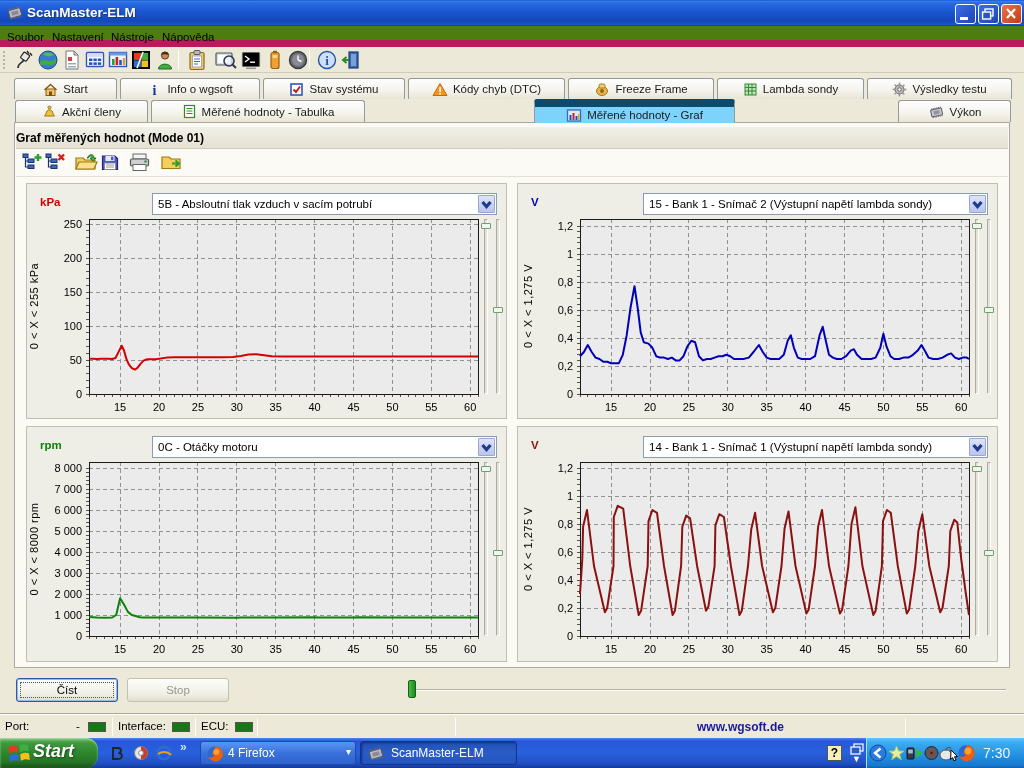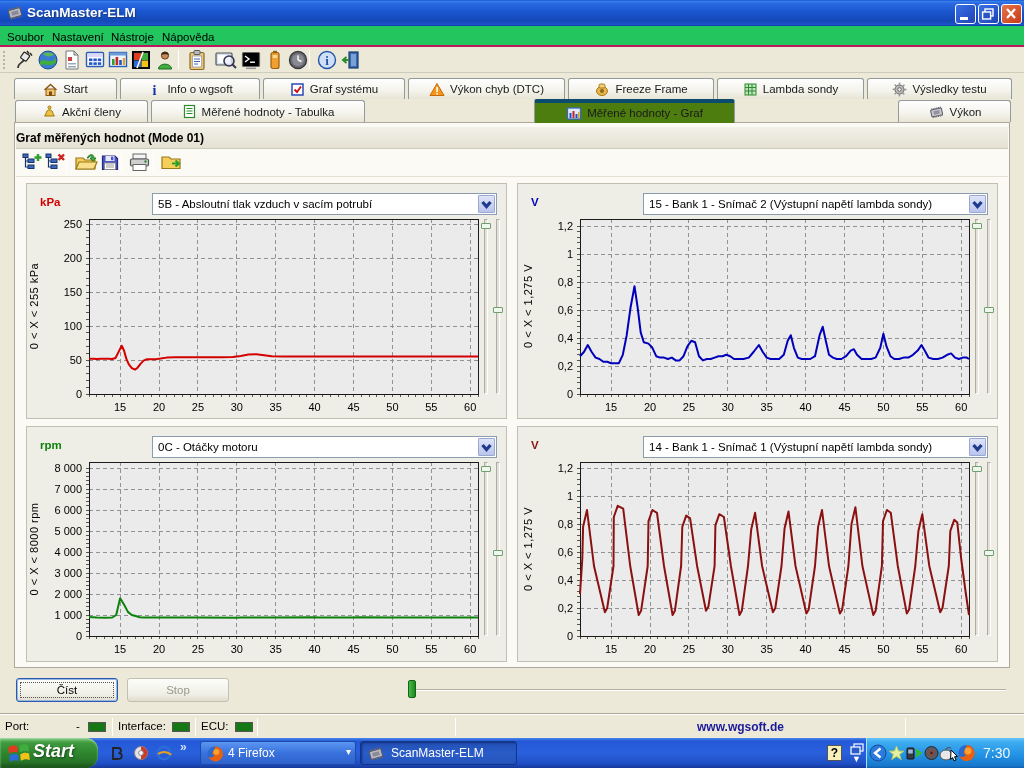--- a/index.html
+++ b/index.html
@@ -1,26 +1,26 @@
 <!DOCTYPE html>
 <html><head><meta charset="utf-8"><style>
 *{margin:0;padding:0;box-sizing:border-box}
 body{width:1024px;height:768px;overflow:hidden;font-family:"Liberation Sans",sans-serif}
 #s{position:relative;width:1024px;height:768px;background:#ece9d8}
 .abs{position:absolute}
 #title{left:0;top:0;width:1024px;height:26px;background:linear-gradient(180deg,#0b52d8 0%,#3a80e8 5%,#2a6ae2 12%,#1a56d0 45%,#1448b8 80%,#1c53c8 95%,#0a3aa0 100%)}
 #title .txt{position:absolute;left:27px;top:5px;color:#fff;font-size:13.5px;font-weight:bold;text-shadow:1px 1px 1px #1a3a7a}
 .tbtn{position:absolute;top:4px;width:21px;height:20px;border:1px solid #fff;border-radius:3px;font-size:11px}
-#menubar{left:0;top:26px;width:1024px;height:21px;background:#22c55e;border-bottom:2px solid #be185d}
+#menubar{left:0;top:26px;width:1024px;height:21px;background:#4d7c0f;border-bottom:7px solid #be185d}
 #menubar span{position:absolute;top:5px;font-size:11.5px;color:#000}
 #toolbar{left:0;top:47px;width:1024px;height:26px;background:#ece9d8;border-bottom:1px solid #d0ccbc}
 .tsep{position:absolute;top:3px;width:1px;height:19px;background:#c6c2b2;border-right:1px solid #fff}
 .tab{position:absolute;background:linear-gradient(180deg,#fefefe 0%,#f4f3ec 60%,#e8e5d4 100%);border:1px solid #919b9c;border-bottom:none;border-radius:3px 3px 0 0;display:flex;align-items:center;justify-content:center;font-size:11.5px;color:#1a1a1a}
 .tab svg{margin-right:5px}
-.tab.active{background:#4d7c0f;border-top:4px solid #0c4a6e;z-index:5}
+.tab.active{background:#7dd3fc;border-top:8px solid #0c4a6e;z-index:5}
 #panel{left:14px;top:122px;width:996px;height:546px;background:#fbfaf5;border:1px solid #aca8a0}
 #phead{position:absolute;left:1px;top:4px;width:992px;height:22px;background:linear-gradient(180deg,#f2f1e8,#e4e1d2);border-bottom:1px solid #d0ccbc;text-align:left;font-size:12px;font-weight:bold;padding-top:4px}
 #ptools{position:absolute;left:1px;top:26px;width:992px;height:28px;background:#fbfaf5;border-bottom:1px solid #e4e1d4}
 .quad{position:absolute;background:#efeee6;border:1px solid #c2beb2}
 .unit{position:absolute;font-size:11.5px;font-weight:bold}
 .combo{position:absolute;height:22px;background:#fff;border:1px solid #8a9db0;font-size:11.5px;color:#000}
 .combo .ct{position:absolute;left:5px;top:4px;white-space:nowrap}
 .combo .ca{position:absolute;right:1px;top:1px;width:17px;height:18px;background:linear-gradient(180deg,#dfe4f8,#b9c4ee);border:1px solid #9aa8d0;border-radius:1px}
 .rot{position:absolute;font-size:11px;letter-spacing:0.5px;color:#000;white-space:nowrap;transform:rotate(-90deg);transform-origin:center}
 .vtrack{position:absolute;width:4px;border:1px solid #b0aca0;border-right-color:#fff;border-bottom-color:#fff;background:#e4e2d8}
@@ -202,29 +202,29 @@
       <svg width="15" height="15">
         <text x="7.5" y="12.5" font-family="Liberation Serif" font-size="14" font-weight="bold" fill="#1133aa" text-anchor="middle">i</text>
       </svg>
       <span>Info o wgsoft</span>
     </div>
     <div class="tab" style="left:263px;top:78px;width:142px;height:21px">
       <svg width="15" height="15">
         <rect x="2" y="2" width="11" height="11" fill="#fff" stroke="#3355bb" stroke-width="1.6"></rect>
         <path d="M4.5 7.5 7 10 11 4.5" fill="none" stroke="#cc1111" stroke-width="1.8"></path>
       </svg>
-      <span>Graf systému</span>
+      <span>Stav systému</span>
     </div>
     <div class="tab" style="left:408px;top:78px;width:157px;height:21px">
       <svg width="16" height="15">
         <path d="M8 1.5 15 13.5 1 13.5 Z" fill="#f7941d" stroke="#c86a00" stroke-width="1"></path>
         <rect x="7.3" y="5" width="1.6" height="5" fill="#fff"></rect>
         <rect x="7.3" y="11" width="1.6" height="1.6" fill="#fff"></rect>
       </svg>
-      <span>Výkon chyb (DTC)</span>
+      <span>Kódy chyb (DTC)</span>
     </div>
     <div class="tab" style="left:568px;top:78px;width:146px;height:21px">
       <svg width="16" height="15">
         <ellipse cx="8" cy="9" rx="5.5" ry="4.5" fill="#e8b64c" stroke="#a97812" stroke-width="1"></ellipse>
         <rect x="5" y="2" width="6" height="4" rx="1.5" fill="#f3cf7a" stroke="#a97812" stroke-width="1"></rect>
         <circle cx="8" cy="9" r="2" fill="#8a6a20"></circle>
       </svg>
       <span>Freeze Frame</span>
     </div>
     <div class="tab" style="left:717px;top:78px;width:147px;height:21px">

